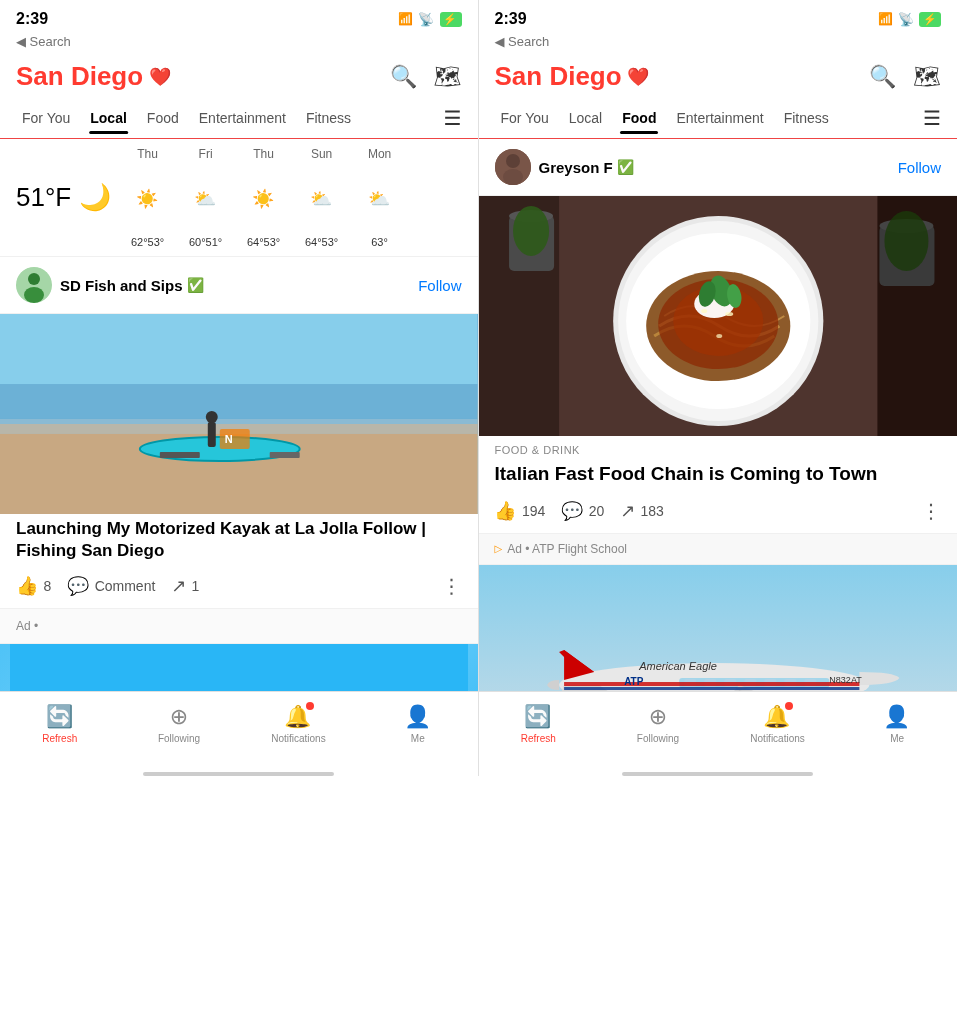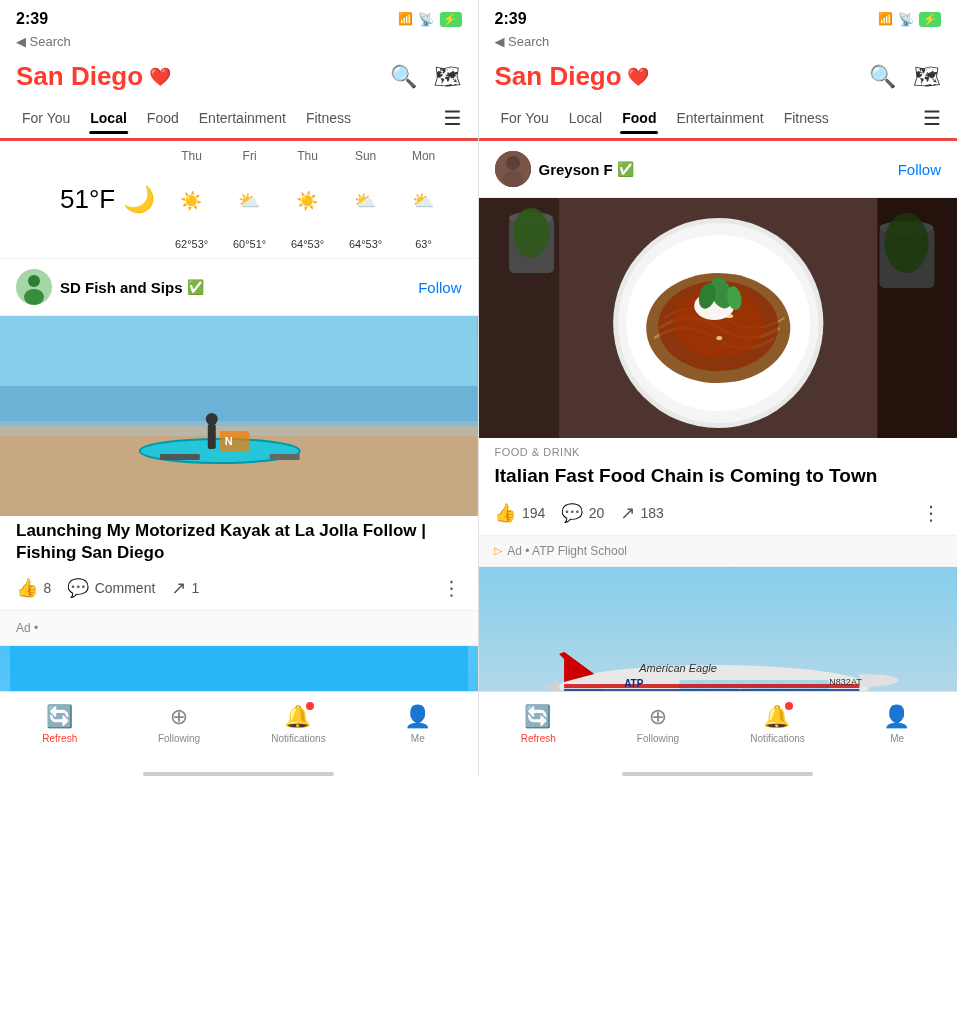--- a/index.html
+++ b/index.html
@@ -53,21 +53,21 @@
       align-items: center;
       gap: 6px;
     }
     .city-name .chevron { font-size: 18px; color: #FF3B30; }
     .city-actions { display: flex; gap: 16px; }
     .city-action-btn { font-size: 22px; color: #333; background: none; border: none; cursor: pointer; }
     .tabs-row {
       display: flex;
       align-items: center;
       padding: 0 12px;
-      border-bottom: 3px solid #ef4444;
+      border-bottom: 1px solid #ef4444;
       overflow-x: auto;
     }
     .tabs-row::-webkit-scrollbar { display: none; }
     .tab-item {
       padding: 8px 10px;
       font-size: 14px;
       color: #555;
       white-space: nowrap;
       cursor: pointer;
       position: relative;
@@ -92,21 +92,20 @@
       display: flex;
       align-items: center;
       padding: 8px 16px;
       border-bottom: 1px solid #f0f0f0;
       gap: 12px;
     }
     .weather-current {
       display: flex;
       align-items: center;
       gap: 8px;
-      margin-left: 44px;
     }
     .weather-temp { font-size: 26px; font-weight: 300; }
     .weather-icon { font-size: 26px; }
     .weather-forecast {
       display: flex;
       gap: 10px;
       overflow-x: auto;
       flex: 1;
     }
     .forecast-day {

